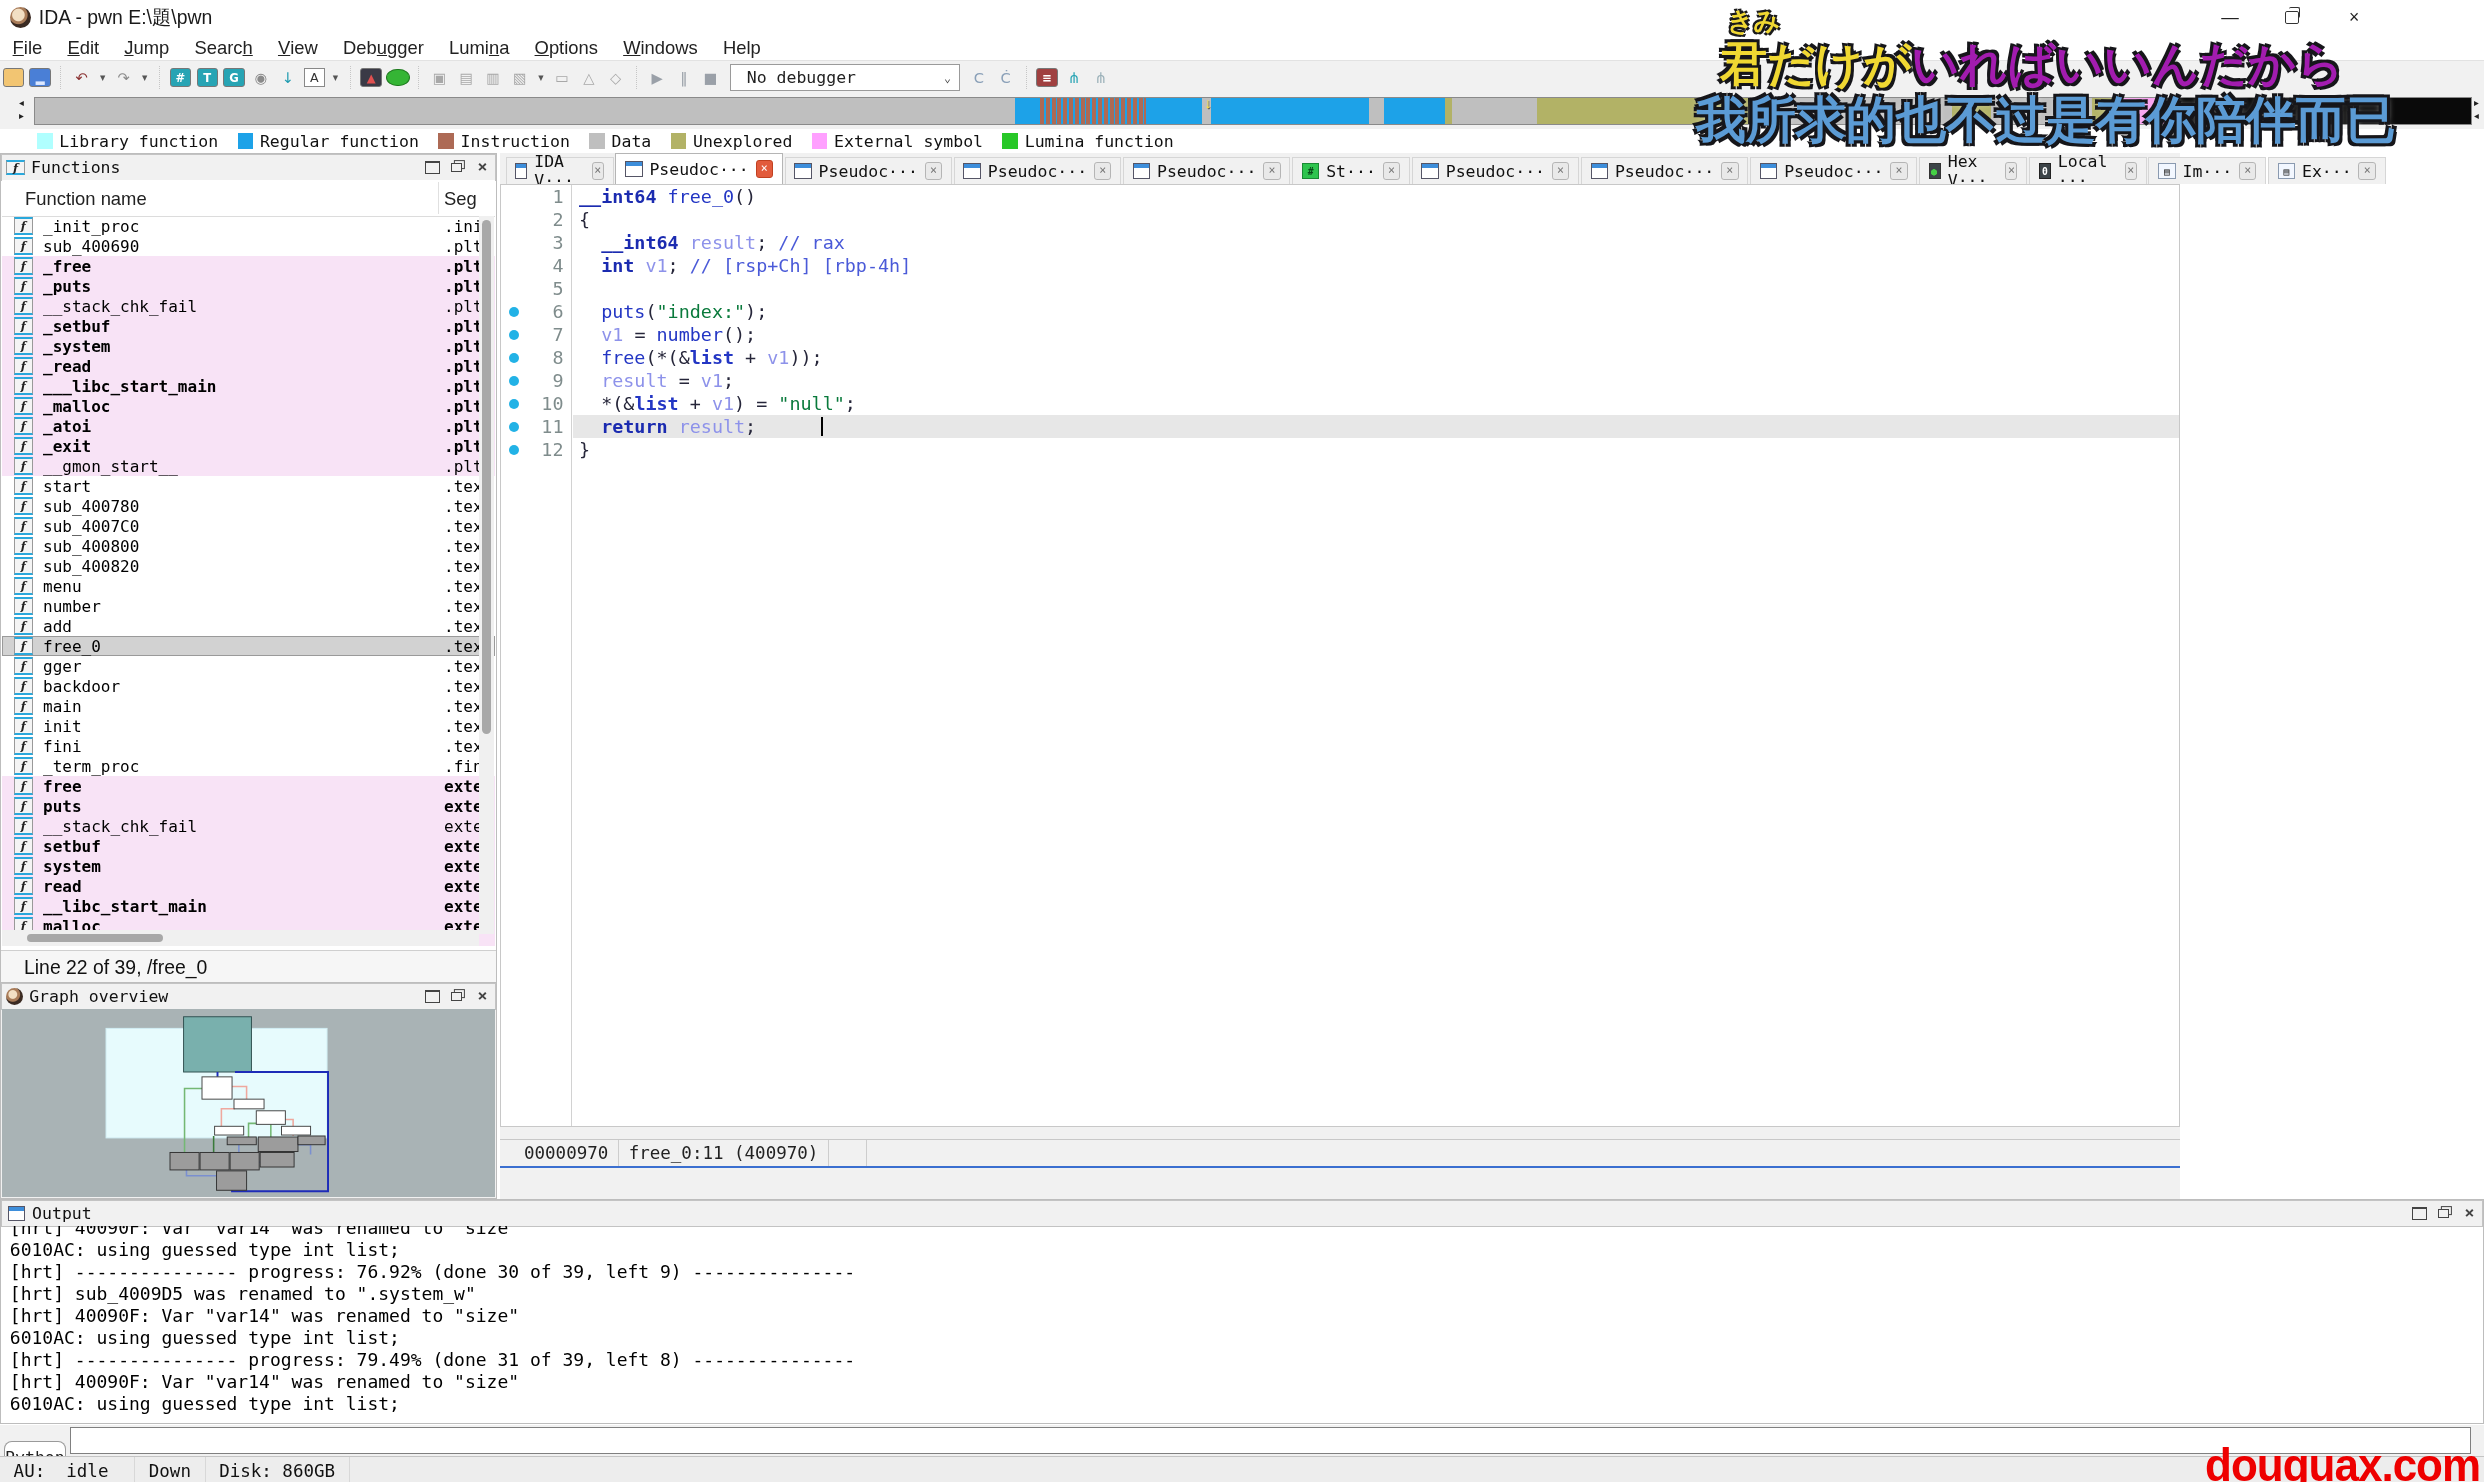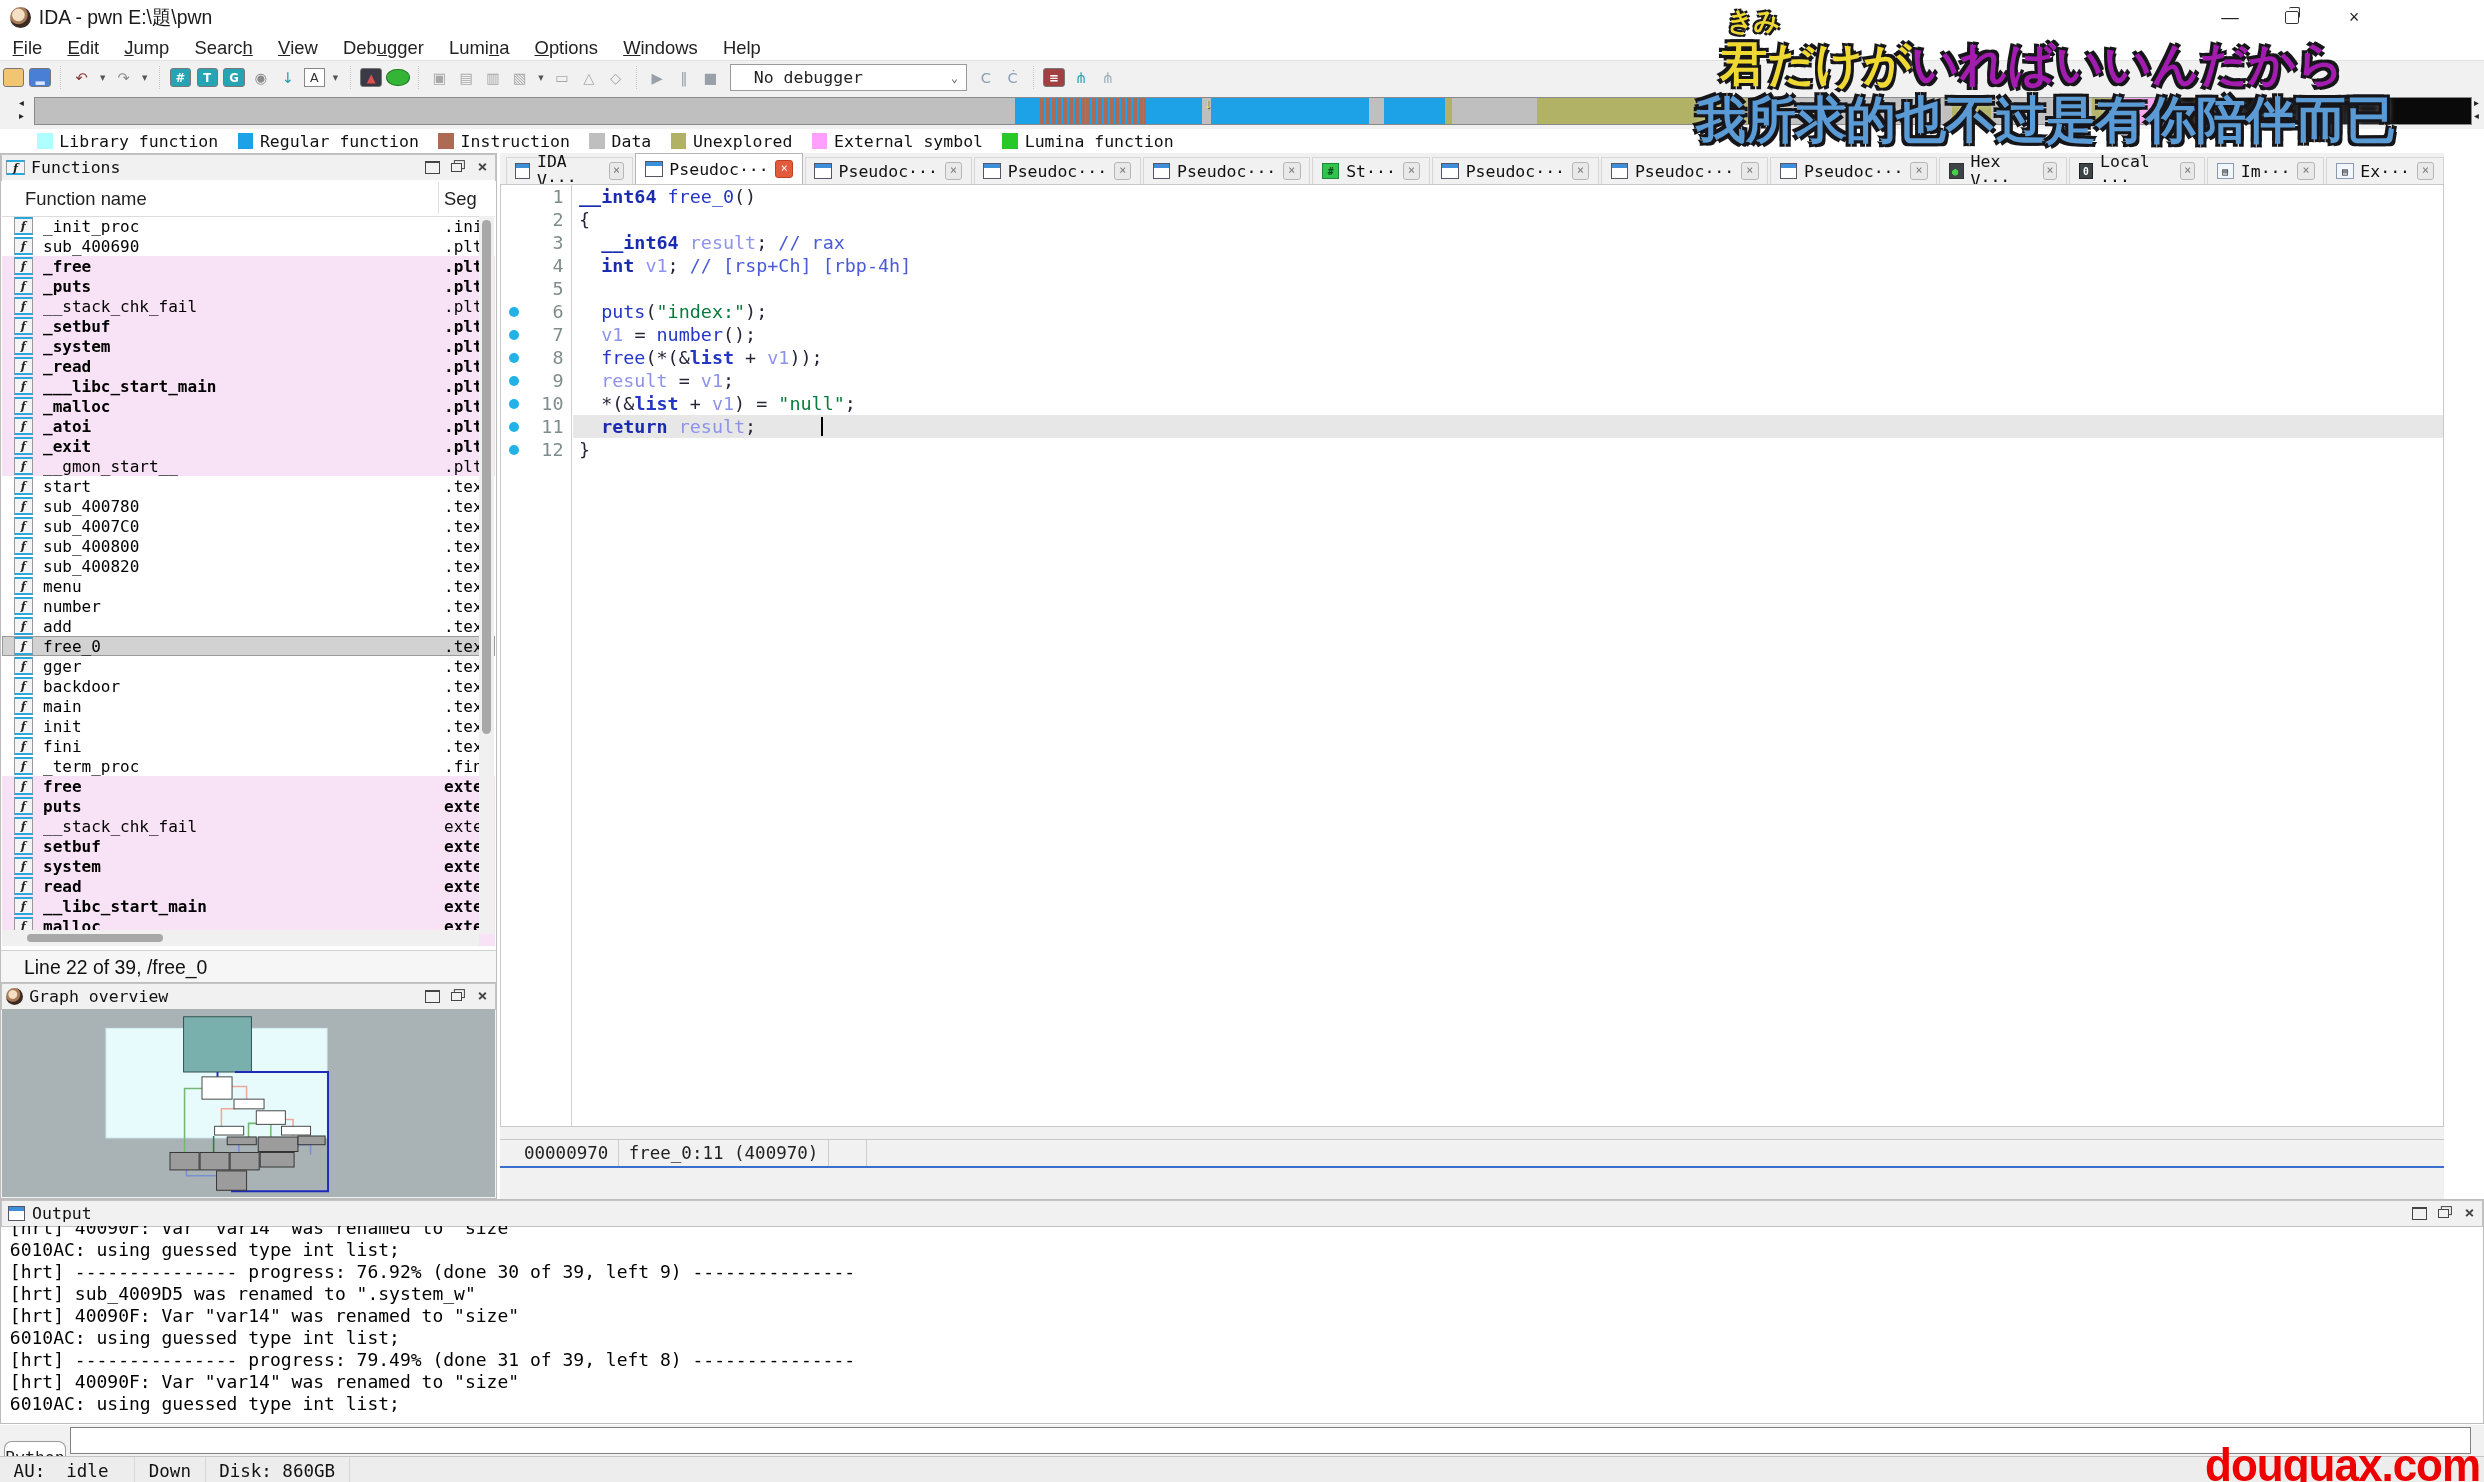--- a/index.html
+++ b/index.html
@@ -20,21 +20,21 @@
   .menu-item u{text-decoration:underline;}
   
   .toolbar{position:absolute;left:0;top:60px;width:2484px;height:33px;background:#f1f1f1;border-top:1px solid #e2e2e2;
            display:flex;align-items:center;font-family:"DejaVu Sans",sans-serif;}
   .tbsep{width:0;height:23px;border-left:1.9px dotted #c6c6c6;margin:0 6.8px;}
   .tbi{min-width:23px;height:23px;margin:0 1.9px;display:flex;align-items:center;justify-content:center;font-size:14.6px;}
   .tbi.caret{min-width:11.6px;font-size:10.7px;color:#555;}
   .tb-box{width:19.4px;height:17.5px;border:1px solid #777;border-radius:2.9px;display:flex;align-items:center;justify-content:center;font-size:11.6px;font-weight:bold;}
   .tb-ellipse{width:21.3px;height:15.5px;border-radius:50%;border:1px solid #1f7a1f;}
   .tb-outline{width:18.4px;height:17.5px;border:1px solid #888;background:#fff;display:flex;align-items:center;justify-content:center;font-size:12.6px;}
-  .combo{width:212px;height:25px;background:#fff;border:1px solid #9a9a9a;display:flex;align-items:center;margin:0 5.8px;padding-left:23px;font-size:16.5px;font-family:"DejaVu Sans Mono",monospace;position:relative;}
+  .combo{width:212px;height:25px;background:#fff;border:1px solid #9a9a9a;display:flex;align-items:center;margin:0 5.8px;padding-left:16px;font-size:16.5px;font-family:"DejaVu Sans Mono",monospace;position:relative;}
   .combo .chev{position:absolute;right:7.8px;font-size:11.6px;color:#444;}
   
   .navrow{position:absolute;left:0;top:93px;width:2484px;height:36px;background:#f1f1f1;}
   .navarrows{position:absolute;left:13.6px;top:2.9px;width:15.5px;height:29px;font-size:9.7px;color:#222;line-height:13.6px;text-align:center;}
   .navarrowsR{position:absolute;right:1.9px;top:2.9px;width:11.6px;height:29px;font-size:9.7px;color:#222;line-height:13.6px;text-align:center;}
   .navband{position:absolute;left:34px;top:3.9px;width:2436px;height:26px;background:#bfbfbf;border:1px solid #8a8a8a;overflow:visible;}
   .navseg{position:absolute;top:0;height:100%;}
   .navseg.stripes{background:repeating-linear-gradient(90deg,#ad6a55 0 3.9px,#1da2e8 3.9px 5.8px);}
   .navmarker{position:absolute;top:-2.9px;width:0;height:0;font-size:14.6px;font-weight:bold;color:#ffe23a;text-shadow:1px 1px 0 #555;}
   
@@ -73,21 +73,21 @@
   .hscroll{position:absolute;left:1px;right:17.5px;top:776px;height:15.5px;background:#f0f0f0;}
   .hthumb{position:absolute;left:25px;top:3.9px;width:136px;height:7.8px;background:#a8a8a8;border-radius:3.9px;}
   .funcfoot{position:absolute;left:0;right:0;top:796px;height:33px;background:#f6f6f6;border-top:1px solid #cfcfcf;
             display:flex;align-items:center;padding-left:23px;font-size:19.4px;color:#111;}
   
   .graphpanel{position:absolute;left:0;top:982px;width:497px;height:217px;border:1px solid #bdbdbd;box-sizing:border-box;background:#f1f1f1;}
   .mini-ida{width:17.5px;height:17.5px;border-radius:50%;margin:0 5.8px 0 3.9px;
             background:radial-gradient(circle at 40% 38%,#f2dfc4 0 3.9px,#a87b58 4.9px 6.8px,#3a2a22 7.8px);}
   .graphcanvas{position:absolute;left:1px;right:1px;top:26px;bottom:1px;background:#a9b3b5;}
   
-  .rpane{position:absolute;left:500px;top:153px;width:1944px;height:1046px;background:#f1f1f1;}
+  .rpane{position:absolute;left:500px;top:153px;width:1680px;height:1046px;background:#f1f1f1;}
   .tabbar{position:absolute;left:0;top:0;right:0;height:31px;display:flex;align-items:flex-end;gap:1.9px;padding-left:5.8px;}
   .tab{height:26px;display:flex;align-items:center;gap:6.8px;padding:0 8.7px;background:#f1f1f1;border:1px solid #d6d6d6;border-bottom:none;
        font-family:"DejaVu Sans Mono",monospace;font-size:16.5px;color:#111;}
   .tab.active{height:30px;background:#fff;border-color:#b5b5b5;position:relative;z-index:2;}
   .tclose{width:15.5px;height:15.5px;border:1px solid #b5b5b5;border-radius:2.9px;background:#e9e9e9;color:#777;
           display:flex;align-items:center;justify-content:center;font-size:11.6px;line-height:1;}
   .tab.active .tclose{background:#e25b3c;border-color:#c04020;color:#fff;}
   .ti{width:15.5px;height:13.6px;display:flex;align-items:center;justify-content:center;font-size:9.7px;}
   .ti-win{border:1px solid #556;background:linear-gradient(#3d8edb 0 3.9px,#fff 3.9px);}
   .ti-strings{background:#2ec44e;border:1px solid #1a8a34;color:#0a4a1a;font-weight:bold;}

